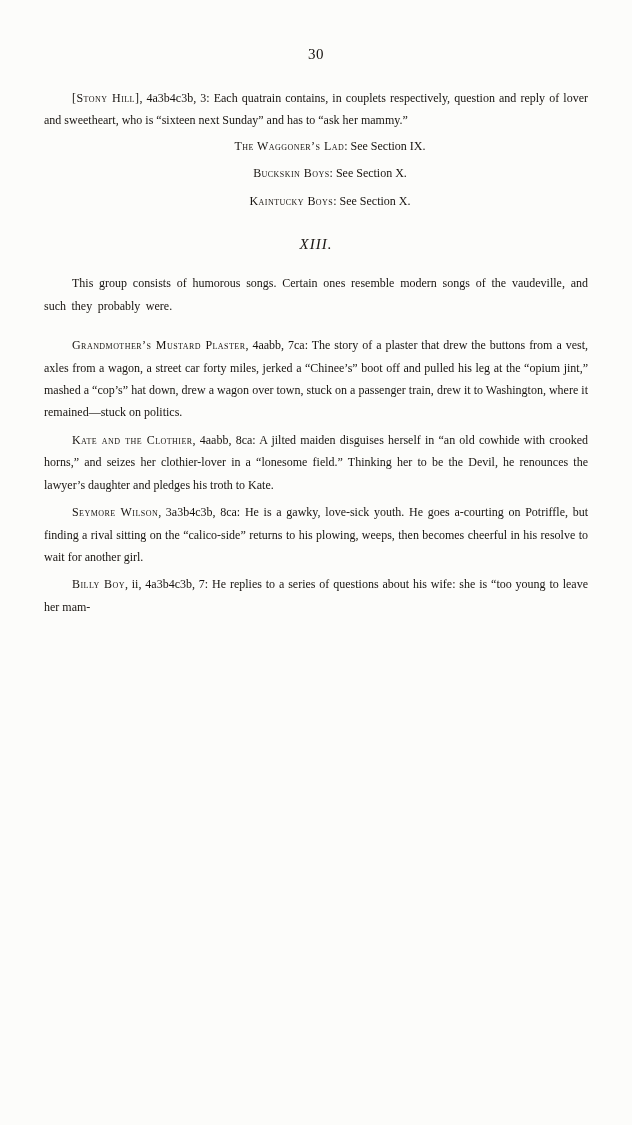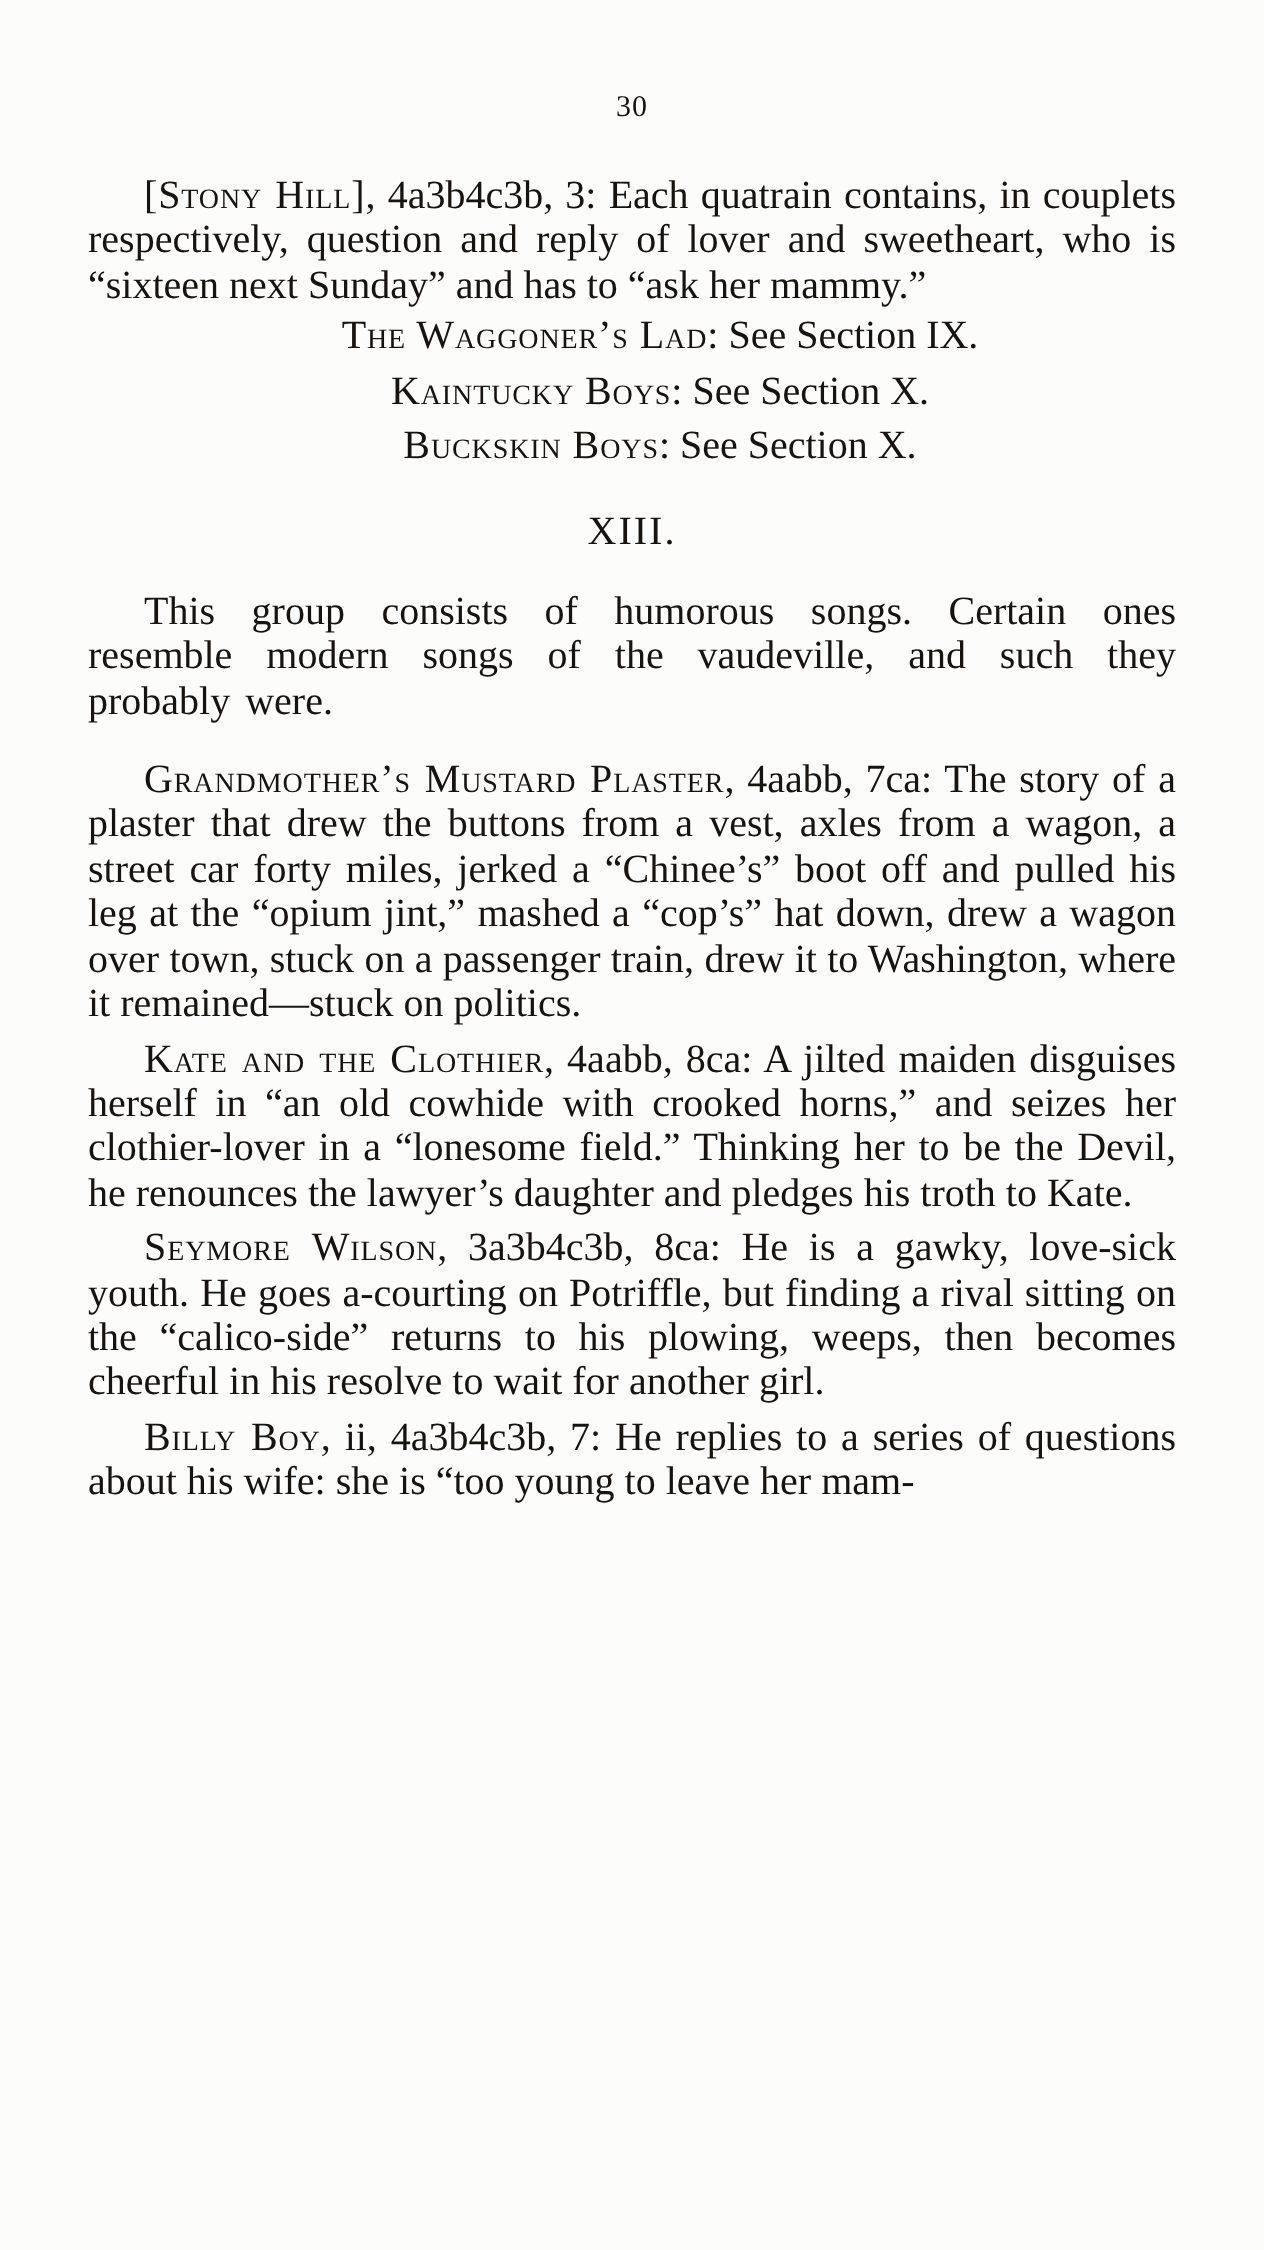--- a/index.html
+++ b/index.html
@@ -22,21 +22,21 @@
     overflow: hidden;
   }
   .page-number {
     text-align: center;
     font-size: 15px;
     letter-spacing: 0.5px;
     margin: 0 0 24px 0;
   }
   p {
     margin: 0;
-    font-size: 20px;
+    font-size: 12px;
     line-height: 22.4px;
     text-align: justify;
     text-indent: 28px;
   }
   .entry {
     margin-bottom: 3px;
   }
   .big-entry {
     margin-bottom: 5px;
   }
@@ -44,44 +44,45 @@
     text-align: center;
     margin-bottom: 5px;
   }
   .sc {
     font-variant: small-caps;
     letter-spacing: 0.45px;
   }
   .heading {
     text-align: center;
     text-indent: 0;
-    font-size: 20px;
+    font-size: 15px;
     letter-spacing: 1px;
     margin: 21px 0 17px 0;
+    font-style: italic;
   }
   .intro {
     word-spacing: 2.5px;
     margin-bottom: 17px;
   }
 </style>
 </head>
 <body>
 
 <div class="page">
 
   <div class="page-number">30</div>
 
   <p class="entry"><span class="sc">[Stony Hill]</span><span>, 4a3b4c3b, 3:  Each quatrain contains, in couplets respectively, question and reply of lover and sweetheart, who is “sixteen next Sunday” and has to “ask her mammy.”</span></p>
 
 
   <p class="see-line"><span class="sc">The Waggoner’s Lad</span><span>:  See Section IX.</span></p>
 
+  <p class="see-line"><span class="sc">Buckskin Boys</span><span>:  See Section X.</span></p>
+
   <p class="see-line"><span class="sc">Kaintucky Boys</span><span>:  See Section X.</span></p>
-
-  <p class="see-line"><span class="sc">Buckskin Boys</span><span>:  See Section X.</span></p>
 
   <p class="heading">XIII.</p>
 
   <p class="intro">This group consists of humorous songs.  Certain ones resemble modern songs of the vaudeville, and such they probably were.</p>
 
   <p class="entry big-entry"><span class="sc">Grandmother’s Mustard Plaster</span><span>, 4aabb, 7ca:  The story of a plaster that drew the buttons from a vest, axles from a wagon, a street car forty miles, jerked a “Chinee’s” boot off and pulled his leg at the “opium jint,” mashed a “cop’s” hat down, drew a wagon over town, stuck on a passenger train, drew it to Washington, where it remained—stuck on politics.</span></p>
 
 
   <p class="entry big-entry"><span class="sc">Kate and the Clothier</span><span>, 4aabb, 8ca:  A jilted maiden disguises herself in “an old cowhide with crooked horns,” and seizes her clothier-lover in a “lonesome field.”  Thinking her to be the Devil, he renounces the lawyer’s daughter and pledges his troth to Kate.</span></p>
 

